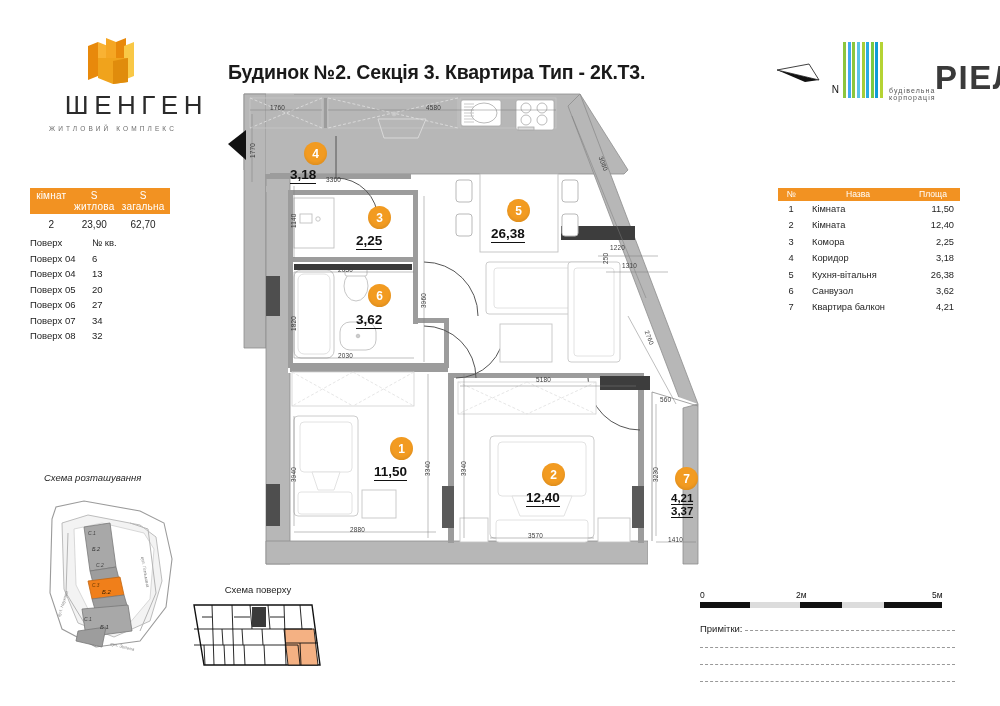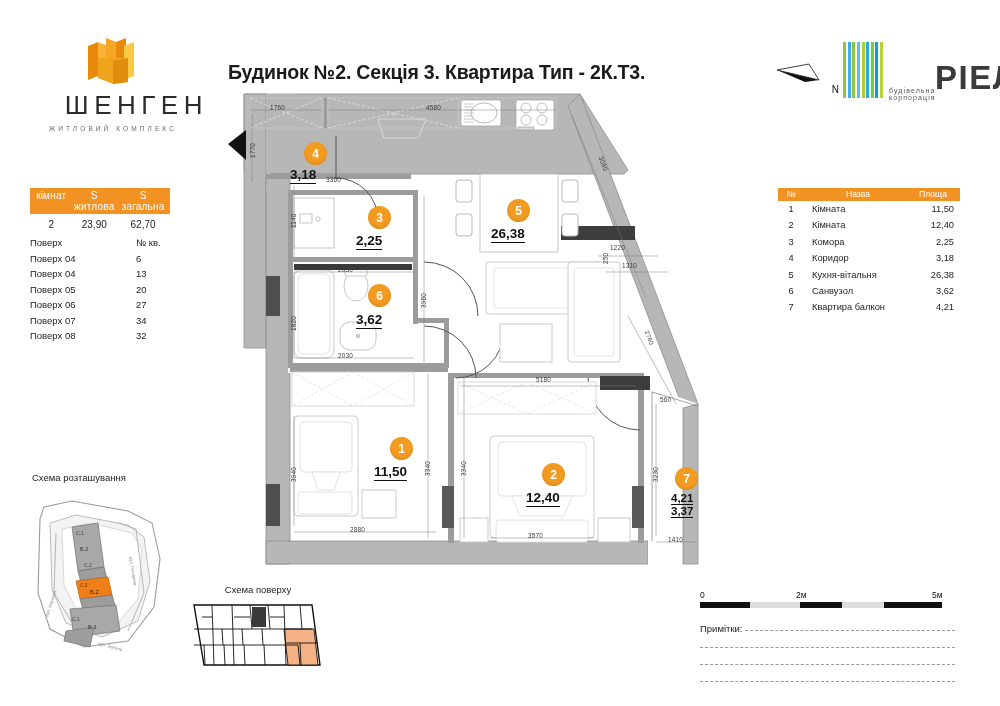--- a/index.html
+++ b/index.html
@@ -53,21 +53,21 @@
   #summary-block { position:absolute; left:30px; top:188px; width:140px; }
   .orange-head {
     background:#F29222; color:#fff; font-size:10px;
     display:flex; padding:2px 3px; letter-spacing:0.2px;
   }
   .orange-head span { display:block; }
   #summary-values { display:flex; font-size:10px; padding:5px 3px 0 3px; color:#222; }
   #summary-values span { display:block; }
 
   #floor-table { position:absolute; left:30px; top:235px; width:150px; font-size:9.5px; color:#222; }
-  #floor-table .frow { display:flex; line-height:15.5px;gap:44px; }
+  #floor-table .frow { display:flex; line-height:15.5px; }
   #floor-table .frow .c1 { width:62px; }
   #floor-table .frow .c2 { width:40px; }
 
   
   #rooms-table { position:absolute; left:778px; top:188px; width:182px; font-size:9.3px; }
   #rooms-table .thead {
     background:#F29222; color:#fff; display:flex; line-height:13px; font-size:8.6px;
   }
   #rooms-table .trow { display:flex; line-height:16.4px; color:#1e1e1e; }
   #rooms-table .c-no { width:26px; text-align:center; }
@@ -93,21 +93,21 @@
   }
   .room-area.small { font-size:11.5px; }
   .room-area.stack { border-bottom:none; }
   .room-area.stack b { display:block; border-bottom:1.6px solid #111; font-weight:bold; }
 
   
   .dim { position:absolute; font-size:6.4px; color:#3a3a3a; white-space:nowrap; letter-spacing:0.2px; }
   .dim.vert { transform-origin:0 0; transform:rotate(-90deg); }
 
   
-  #location-scheme { position:absolute; left:32px; top:472px; width:160px; }
+  #location-scheme { position:absolute; left:44px; top:472px; width:160px;font-style:italic; }
   #location-scheme .cap { font-size:9.5px; color:#222; margin-bottom:6px; }
   #floor-scheme { position:absolute; left:188px; top:584px; width:140px; }
   #floor-scheme .cap { font-size:9.5px; color:#222; text-align:center; margin-bottom:4px; }
 
   
   #scalebar { position:absolute; left:700px; top:590px; width:250px; }
   #scalebar .labels { position:relative; height:12px; font-size:8.5px; color:#111; }
   #scalebar .labels span { position:absolute; top:0; }
   #scalebar .bar { display:flex; height:6px; border:0; }
   #scalebar .bar i { display:block; height:100%; }

